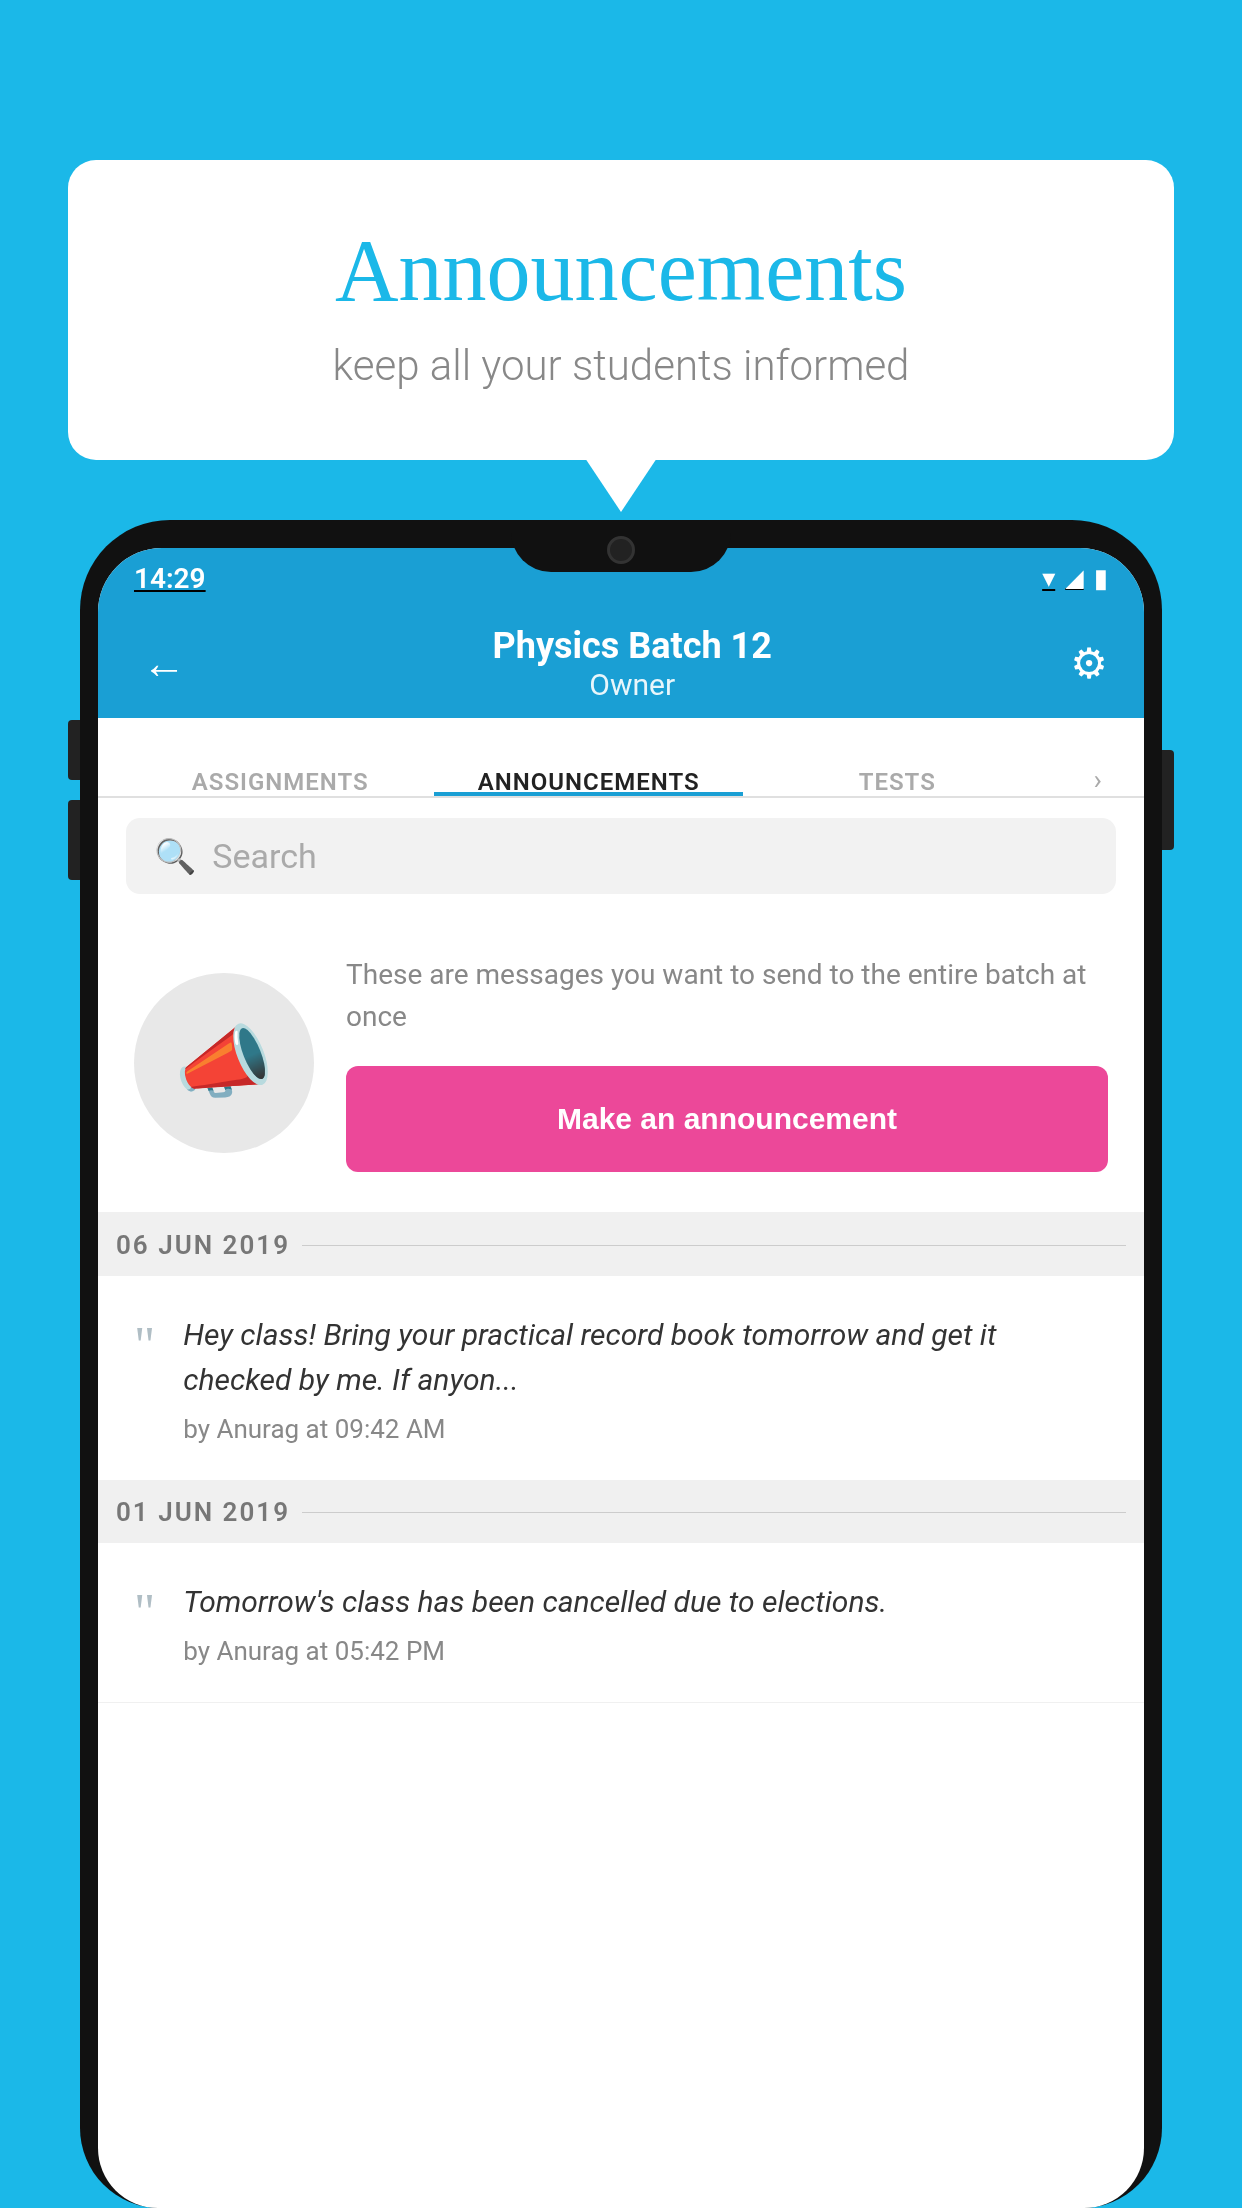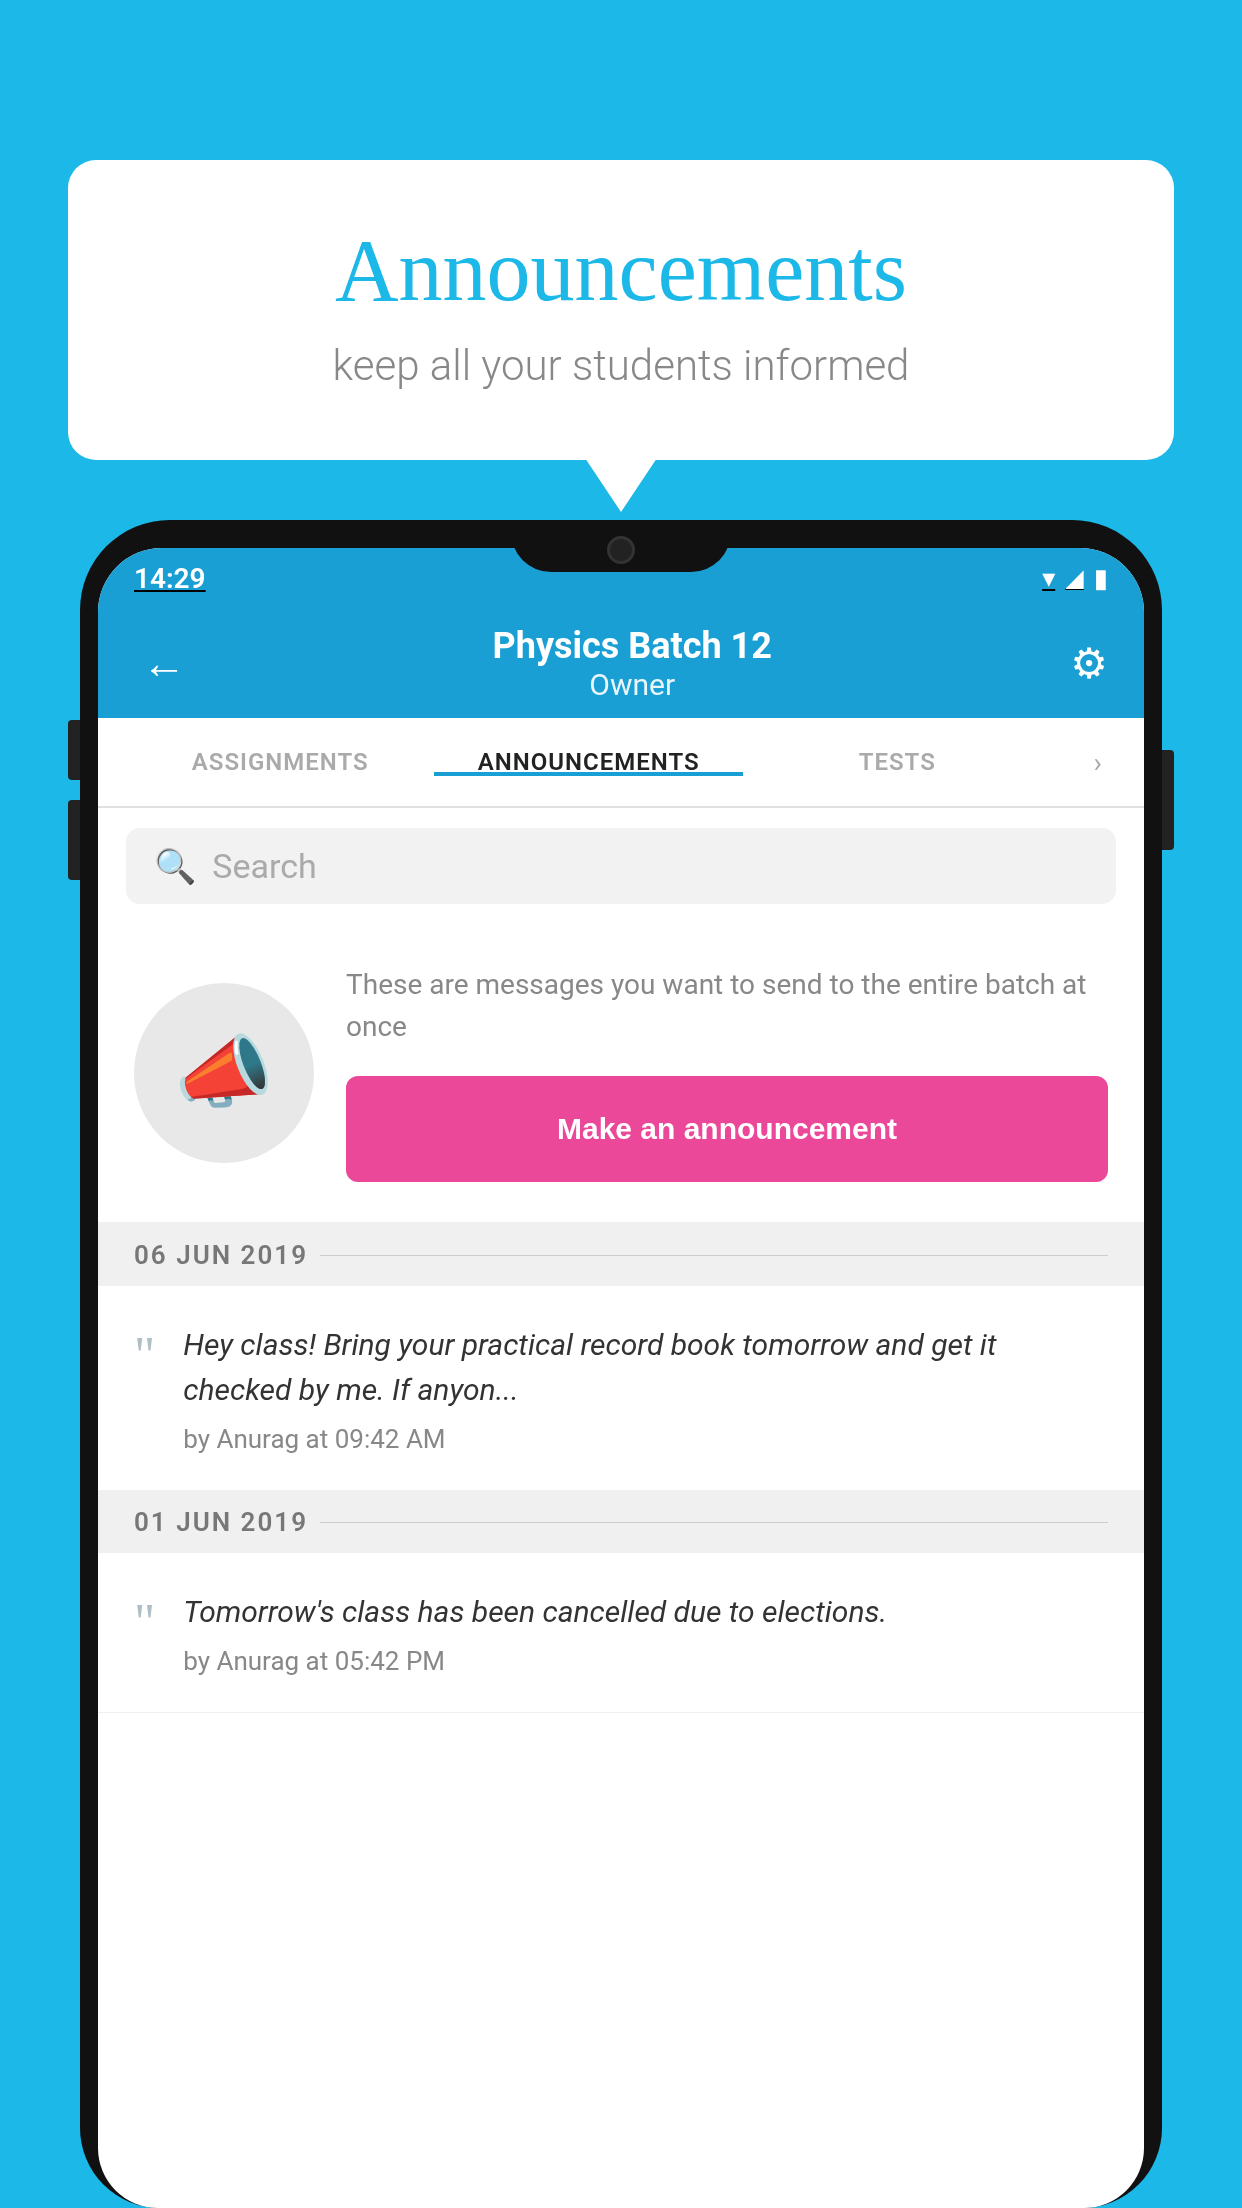--- a/index.html
+++ b/index.html
@@ -219,22 +219,22 @@
       color: white;
       font-size: 42px;
       cursor: pointer;
     }
 
     
     .tabs-bar {
       background: white;
       display: flex;
       border-bottom: 2px solid #e0e0e0;
-      height: 90px;
-      align-items: center;
+      height: 80px;
+      align-items: flex-end;
       padding-left: 28px;
     }
 
     .tab-item {
       flex: 1;
       display: flex;
       align-items: center;
       justify-content: center;
       font-size: 24px;
       font-weight: 600;
@@ -339,21 +339,21 @@
       font-size: 30px;
       font-weight: 600;
       cursor: pointer;
       width: 100%;
       text-align: center;
     }
 
     
     .date-separator {
       background: #f0f0f0;
-      padding: 16px 36px;
+      padding: 16px 18px;
       display: flex;
       align-items: center;
       gap: 12px;
     }
 
     .date-text {
       font-size: 26px;
       color: #777;
       font-weight: 600;
       letter-spacing: 2px;

